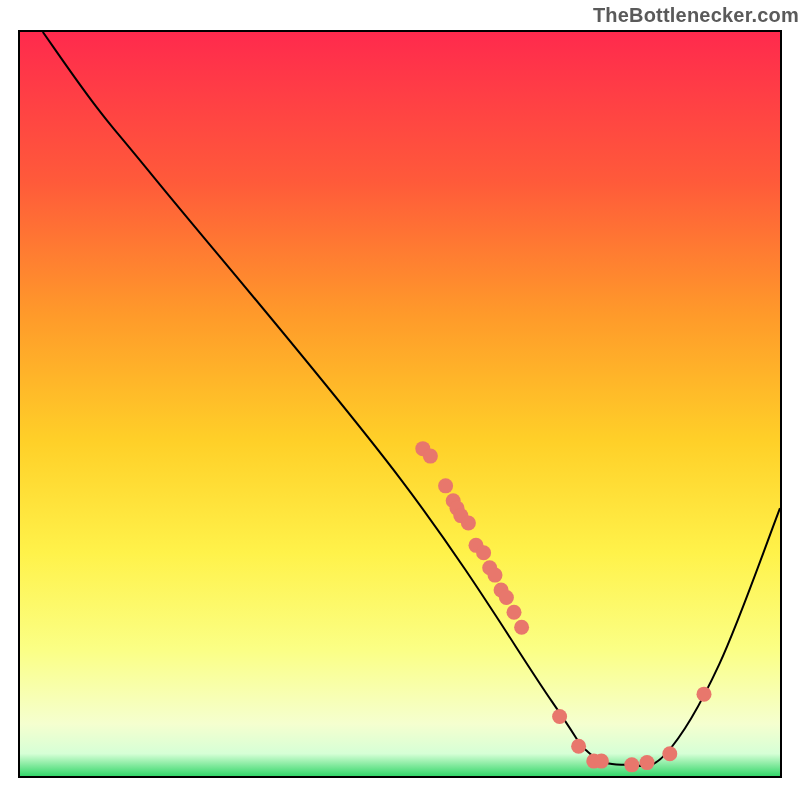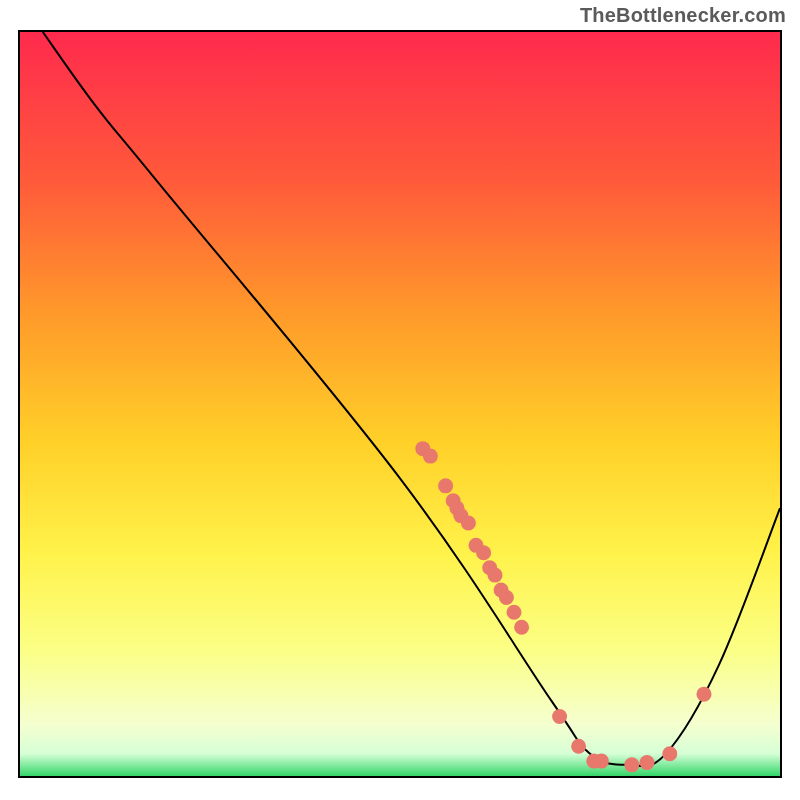--- a/index.html
+++ b/index.html
@@ -13,21 +13,21 @@
   }
   .wrap {
     position: relative;
     width: 800px;
     height: 800px;
     background: #fff;
   }
   .attrib {
     position: absolute;
     top: 4px;
-    right: 14px;
+    right: 1px;
     font-size: 20px;
     font-weight: 600;
     color: #5a5a5a;
     letter-spacing: 0.2px;
   }
   .plot {
     position: absolute;
     left: 18px;
     top: 30px;
     width: 764px;

